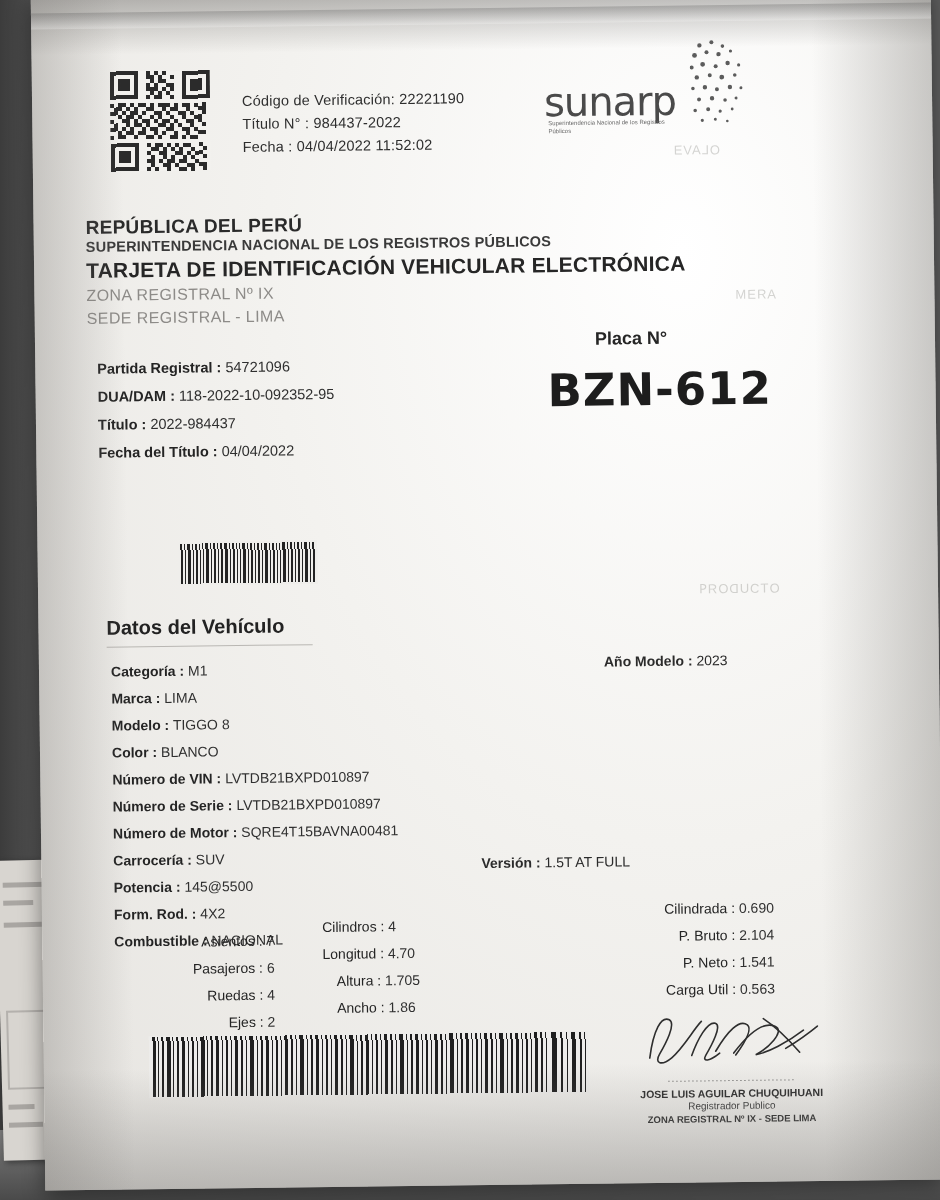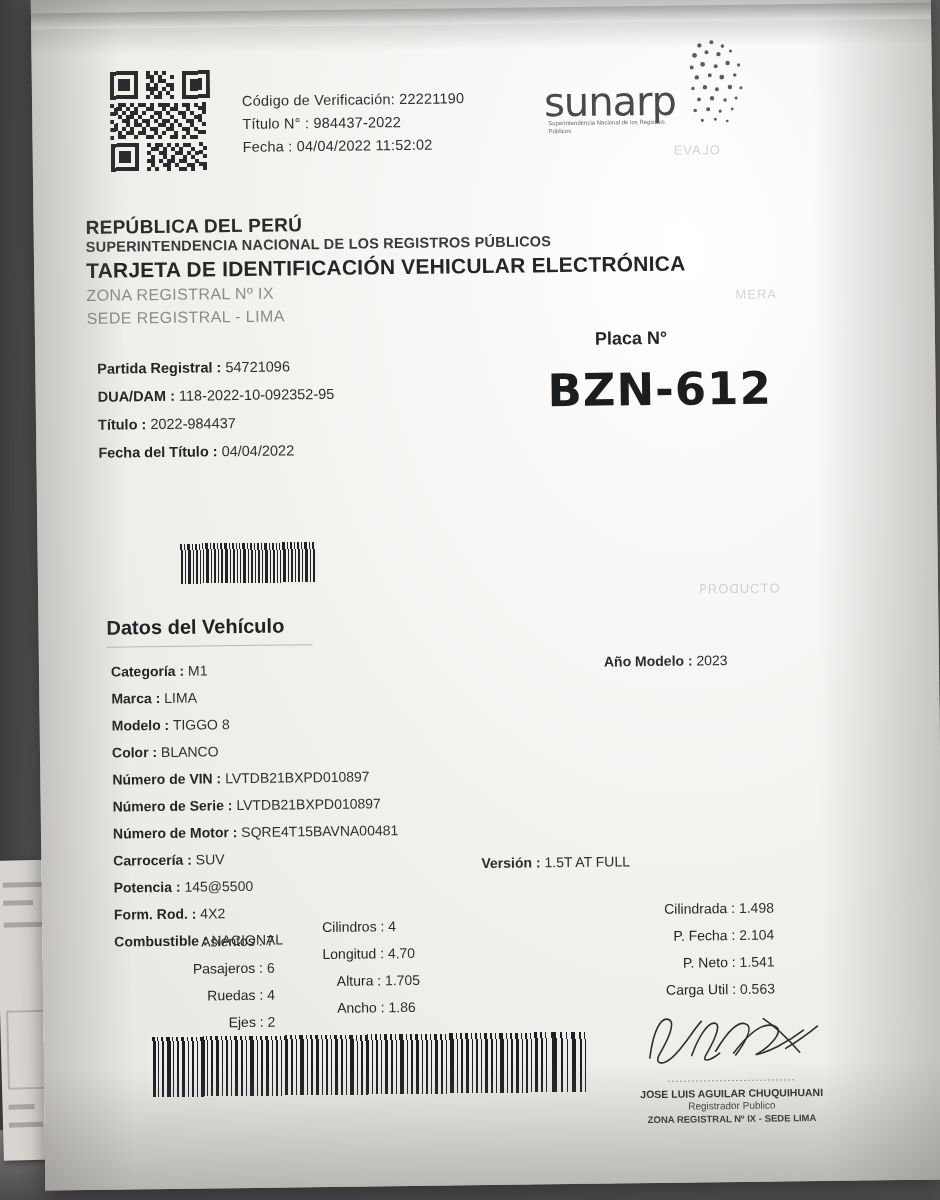--- a/index.html
+++ b/index.html
@@ -676,24 +676,24 @@
         </div>
         <div class="row" style="margin-left:14px">
           <span class="lbl">Ancho :</span>
           <span class="val">1.86</span>
         </div>
       </div>
 
       <div class="col col-c">
         <div class="row">
           <span class="lbl">Cilindrada :</span>
-          <span class="val">1.498</span>
-        </div>
-        <div class="row">
-          <span class="lbl">P. Fecha :</span>
+          <span class="val">0.690</span>
+        </div>
+        <div class="row">
+          <span class="lbl">P. Bruto :</span>
           <span class="val">2.104</span>
         </div>
         <div class="row">
           <span class="lbl">P. Neto :</span>
           <span class="val">1.541</span>
         </div>
         <div class="row">
           <span class="lbl">Carga Util :</span>
           <span class="val">0.563</span>
         </div>

